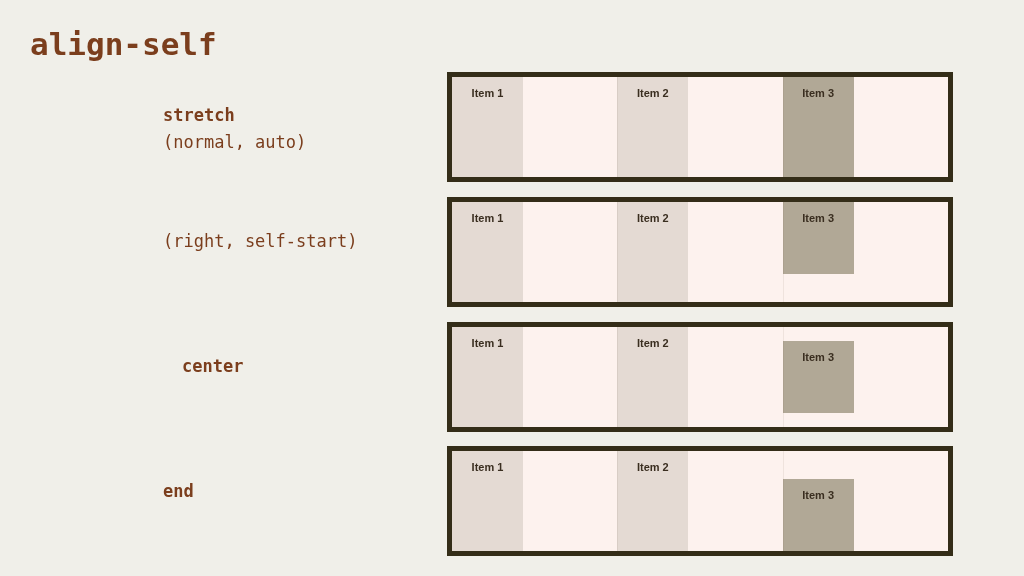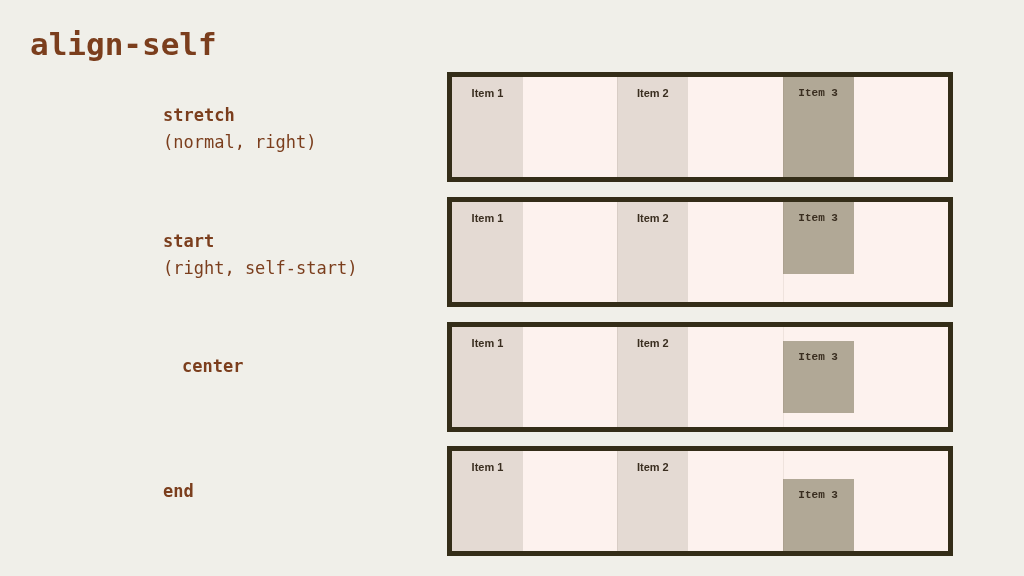--- a/index.html
+++ b/index.html
@@ -66,21 +66,21 @@
     width: 71px;
     justify-self: start;
     padding-top: 10px;
     text-align: center;
     font-family: "Liberation Sans", sans-serif;
     font-size: 11px;
     font-weight: bold;
     color: var(--item-text);
   }
   .item-light { background: var(--item-light); }
-  .item-dark  { background: var(--item-dark); font-family: Liberation Mono, monospace; }
+  .item-dark  { background: var(--item-dark); }
 
   
   .as-stretch { align-self: stretch; }
   .as-start   { align-self: start;  height: 72px; }
   .as-center  { align-self: center; height: 72px; }
   .as-end     { align-self: end;    height: 72px; }
 
   .top-row1 { top: 72px; }
   .top-row2 { top: 197px; }
   .top-row3 { top: 322px; }
@@ -91,32 +91,31 @@
   .label-row3 { top: 353px; margin-left: 19px; }
   .label-row4 { top: 478px; }
 </style>
 </head>
 <body>
 
 <div class="page-title">align-self</div>
 
 <div class="value-label label-row1">
   <div class="value-name">stretch</div>
-  <div class="value-alias">(normal, right)</div>
+  <div class="value-alias">(normal, auto)</div>
 </div>
 <div class="demo-box top-row1">
   <div class="col-sep sep-1"></div>
   <div class="col-sep sep-2"></div>
   <div class="item item-light as-stretch">Item 1</div>
   <div class="item item-light as-stretch">Item 2</div>
   <div class="item item-dark as-stretch">Item 3</div>
 </div>
 
 <div class="value-label label-row2">
-  <div class="value-name">start</div>
   <div class="value-alias">(right, self-start)</div>
 </div>
 <div class="demo-box top-row2">
   <div class="col-sep sep-1"></div>
   <div class="col-sep sep-2"></div>
   <div class="item item-light as-stretch">Item 1</div>
   <div class="item item-light as-stretch">Item 2</div>
   <div class="item item-dark as-start">Item 3</div>
 </div>
 

